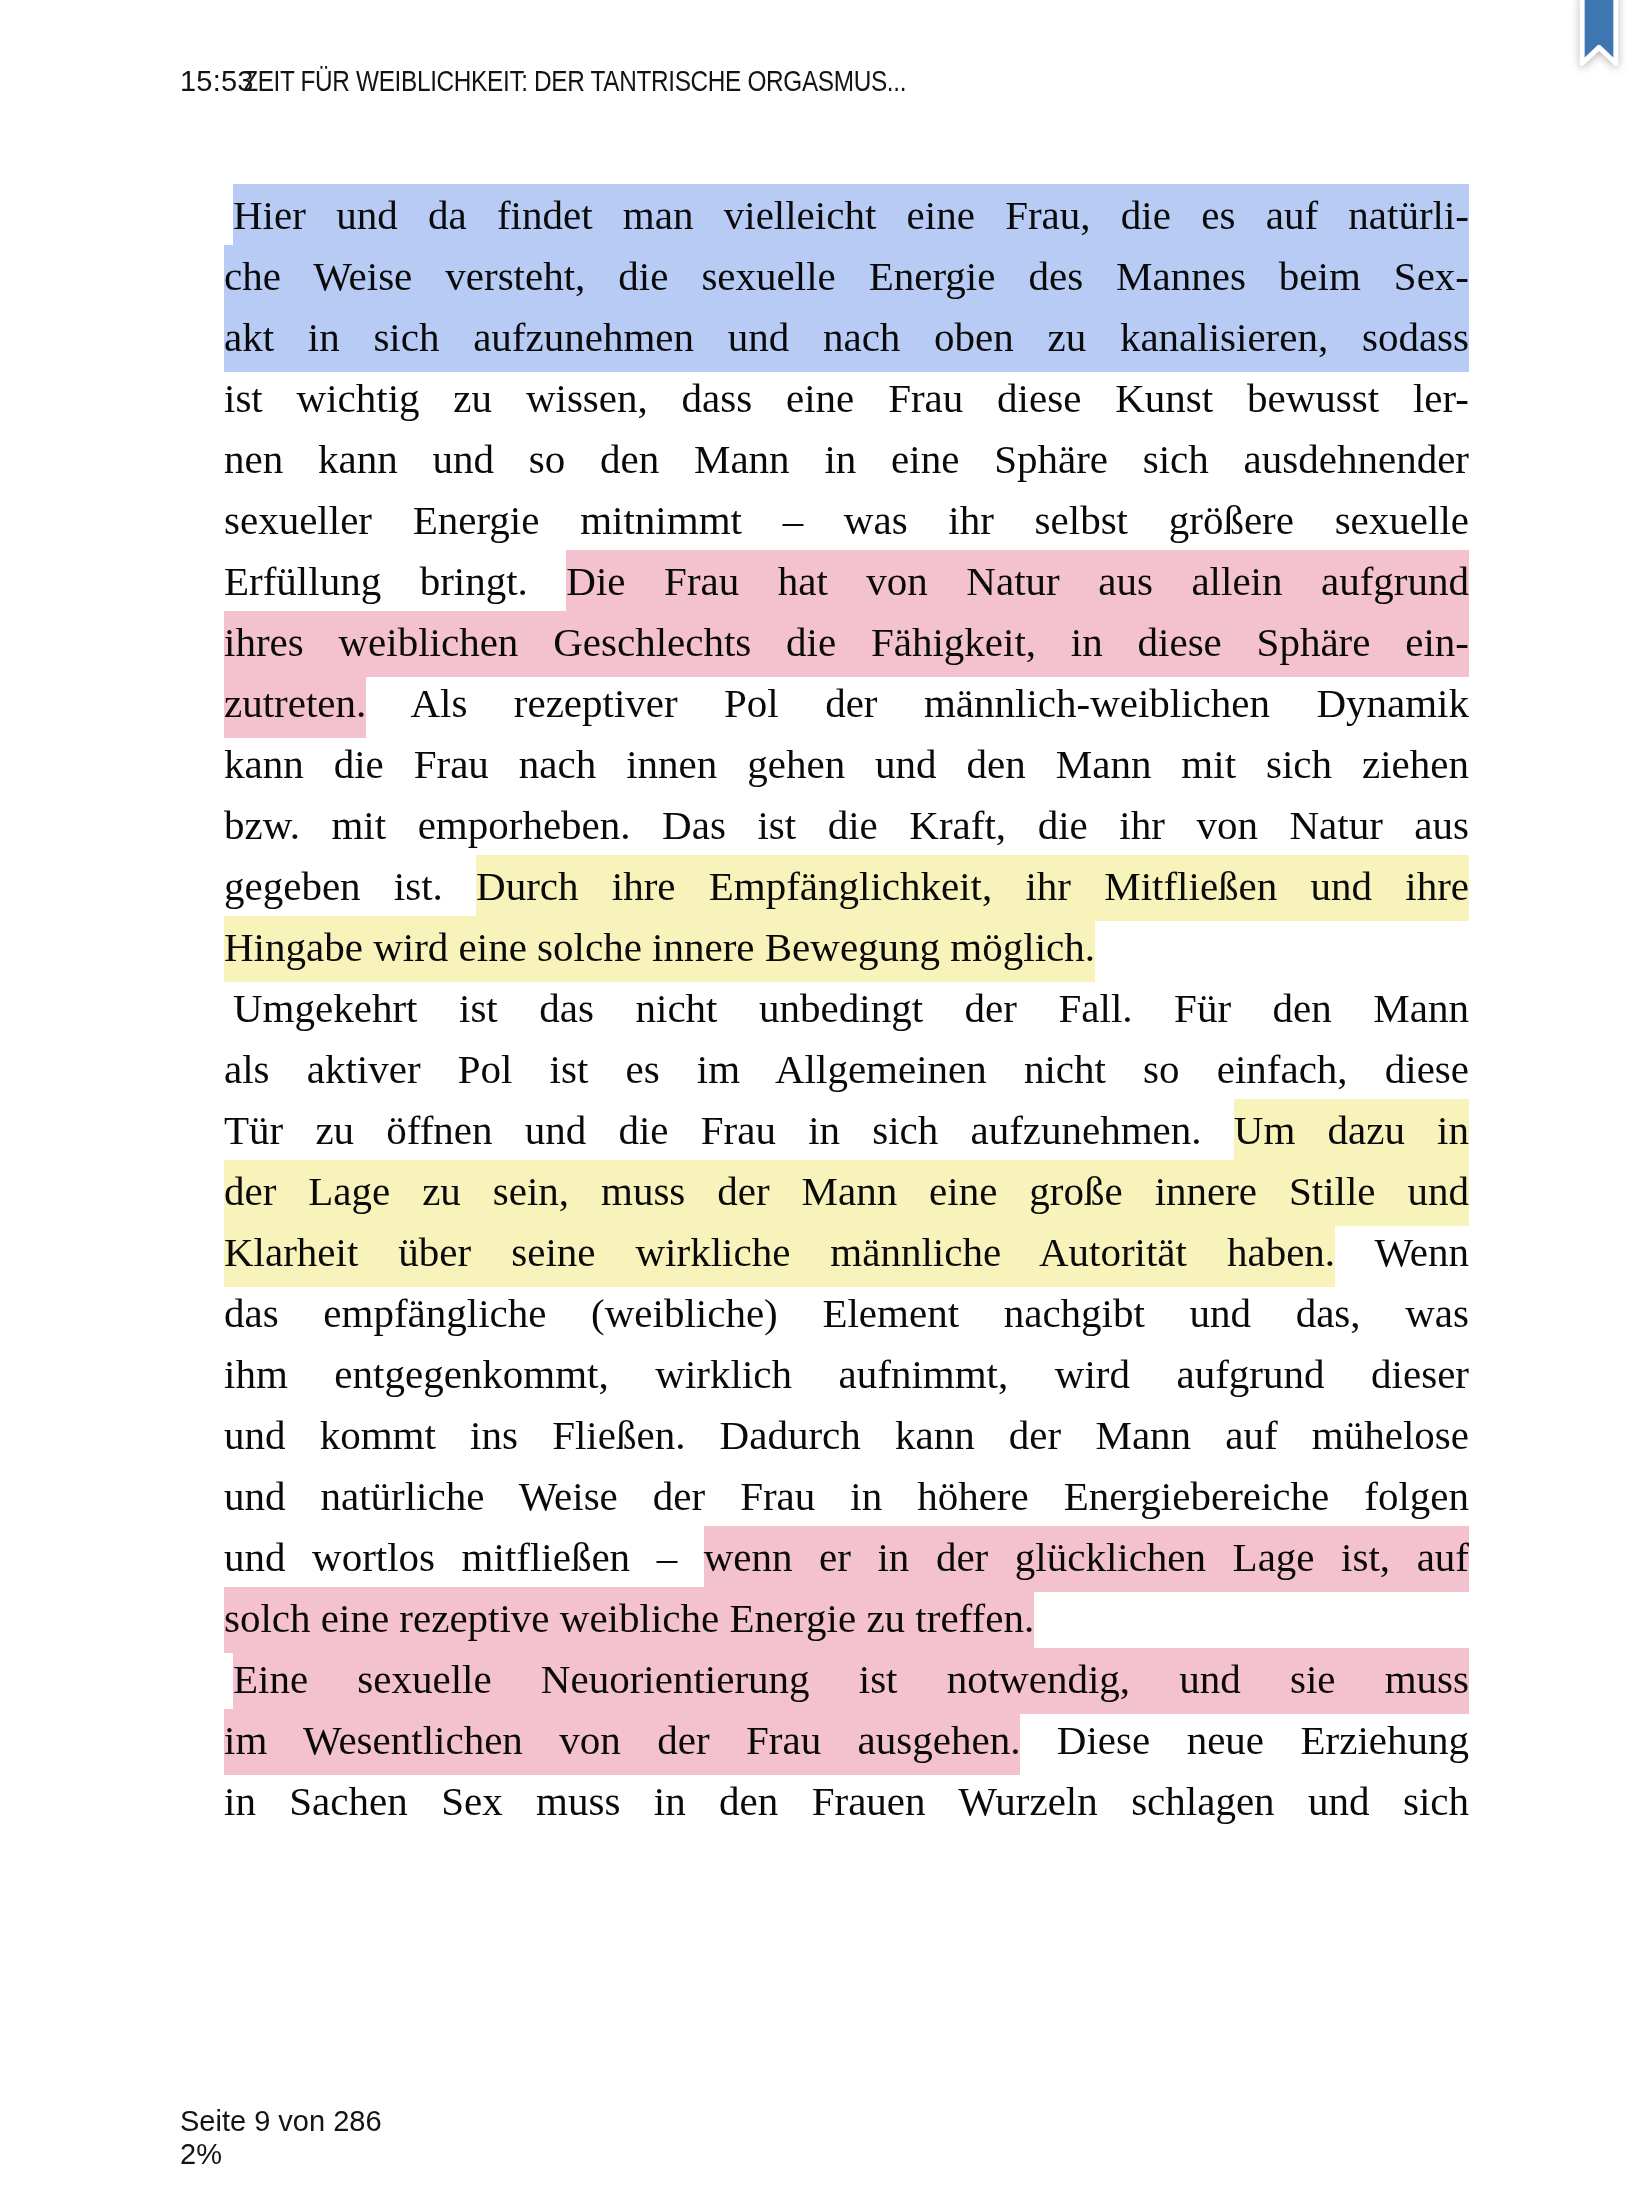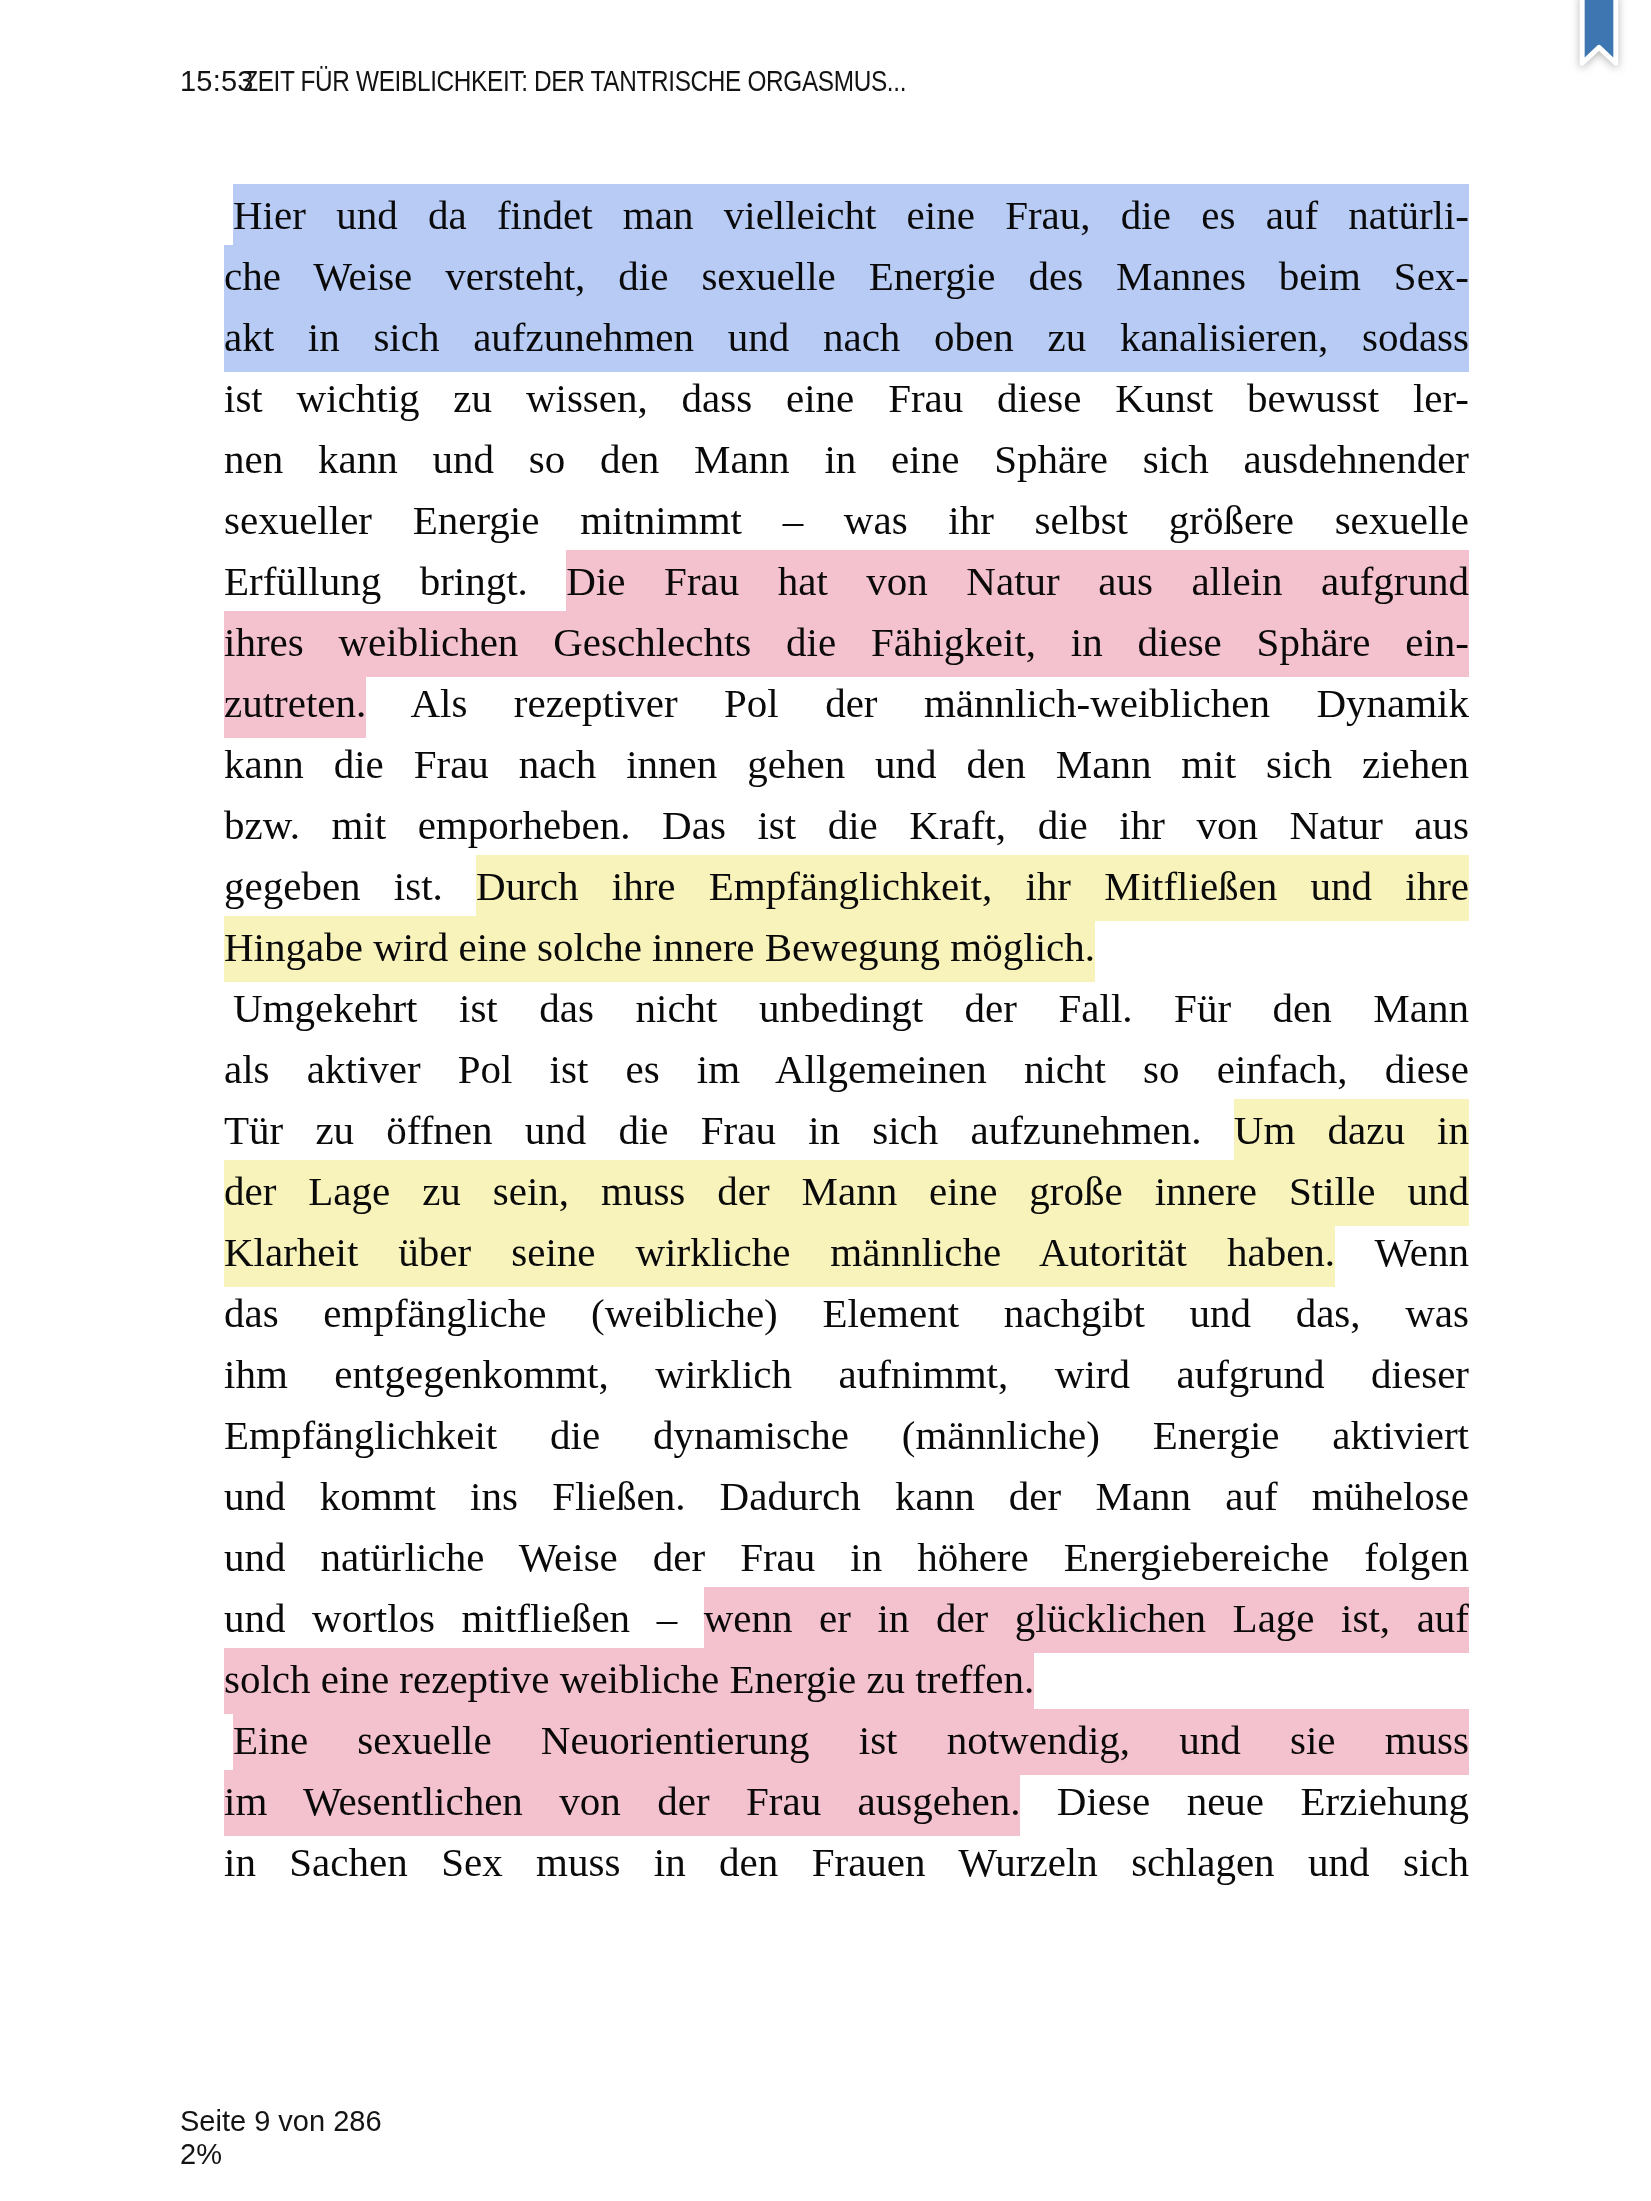--- a/index.html
+++ b/index.html
@@ -124,21 +124,20 @@
       <div class="line"><span>bzw. mit emporheben. Das ist die Kraft, die ihr von Natur aus</span></div>
       <div class="line"><span>gegeben ist. </span><span class="hl hl-yellow">Durch ihre Empfänglichkeit, ihr Mitfließen und ihre</span></div>
       <div class="line para-end"><span class="hl hl-yellow">Hingabe wird eine solche innere Bewegung möglich.</span></div>
       <div class="line indent"><span>Umgekehrt ist das nicht unbedingt der Fall. Für den Mann</span></div>
       <div class="line"><span>als aktiver Pol ist es im Allgemeinen nicht so einfach, diese</span></div>
       <div class="line"><span>Tür zu öffnen und die Frau in sich aufzunehmen. </span><span class="hl hl-yellow">Um dazu in</span></div>
       <div class="line"><span class="hl hl-yellow">der Lage zu sein, muss der Mann eine große innere Stille und</span></div>
       <div class="line"><span class="hl hl-yellow">Klarheit über seine wirkliche männliche Autorität haben.</span><span> Wenn</span></div>
       <div class="line"><span>das empfängliche (weibliche) Element nachgibt und das, was</span></div>
       <div class="line"><span>ihm entgegenkommt, wirklich aufnimmt, wird aufgrund dieser</span></div>
-      <div class="line"><span>Empfänglichkeit die dynamische (männliche) Energie aktiviert</span></div>
       <div class="line"><span>und kommt ins Fließen. Dadurch kann der Mann auf mühelose</span></div>
       <div class="line"><span>und natürliche Weise der Frau in höhere Energiebereiche folgen</span></div>
       <div class="line"><span>und wortlos mitfließen – </span><span class="hl hl-pink">wenn er in der glücklichen Lage ist, auf</span></div>
       <div class="line para-end"><span class="hl hl-pink">solch eine rezeptive weibliche Energie zu treffen.</span></div>
       <div class="line indent"><span class="hl hl-pink">Eine sexuelle Neuorientierung ist notwendig, und sie muss</span></div>
       <div class="line"><span class="hl hl-pink">im Wesentlichen von der Frau ausgehen.</span><span> Diese neue Erziehung</span></div>
       <div class="line"><span>in Sachen Sex muss in den Frauen Wurzeln schlagen und sich</span></div>
     </div>
 
   <div id="footer">

